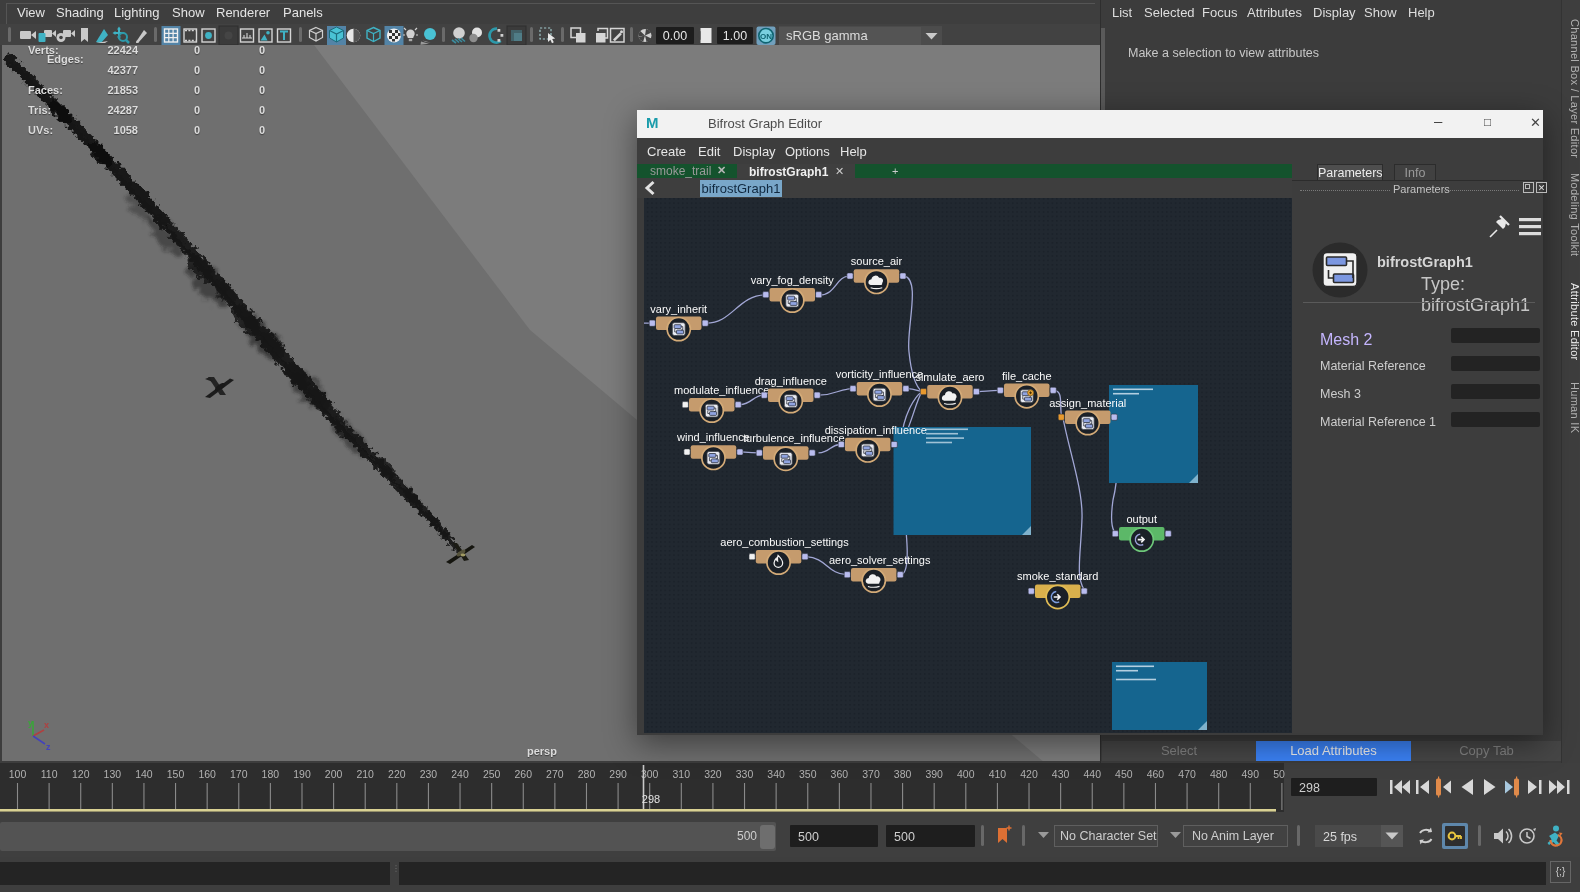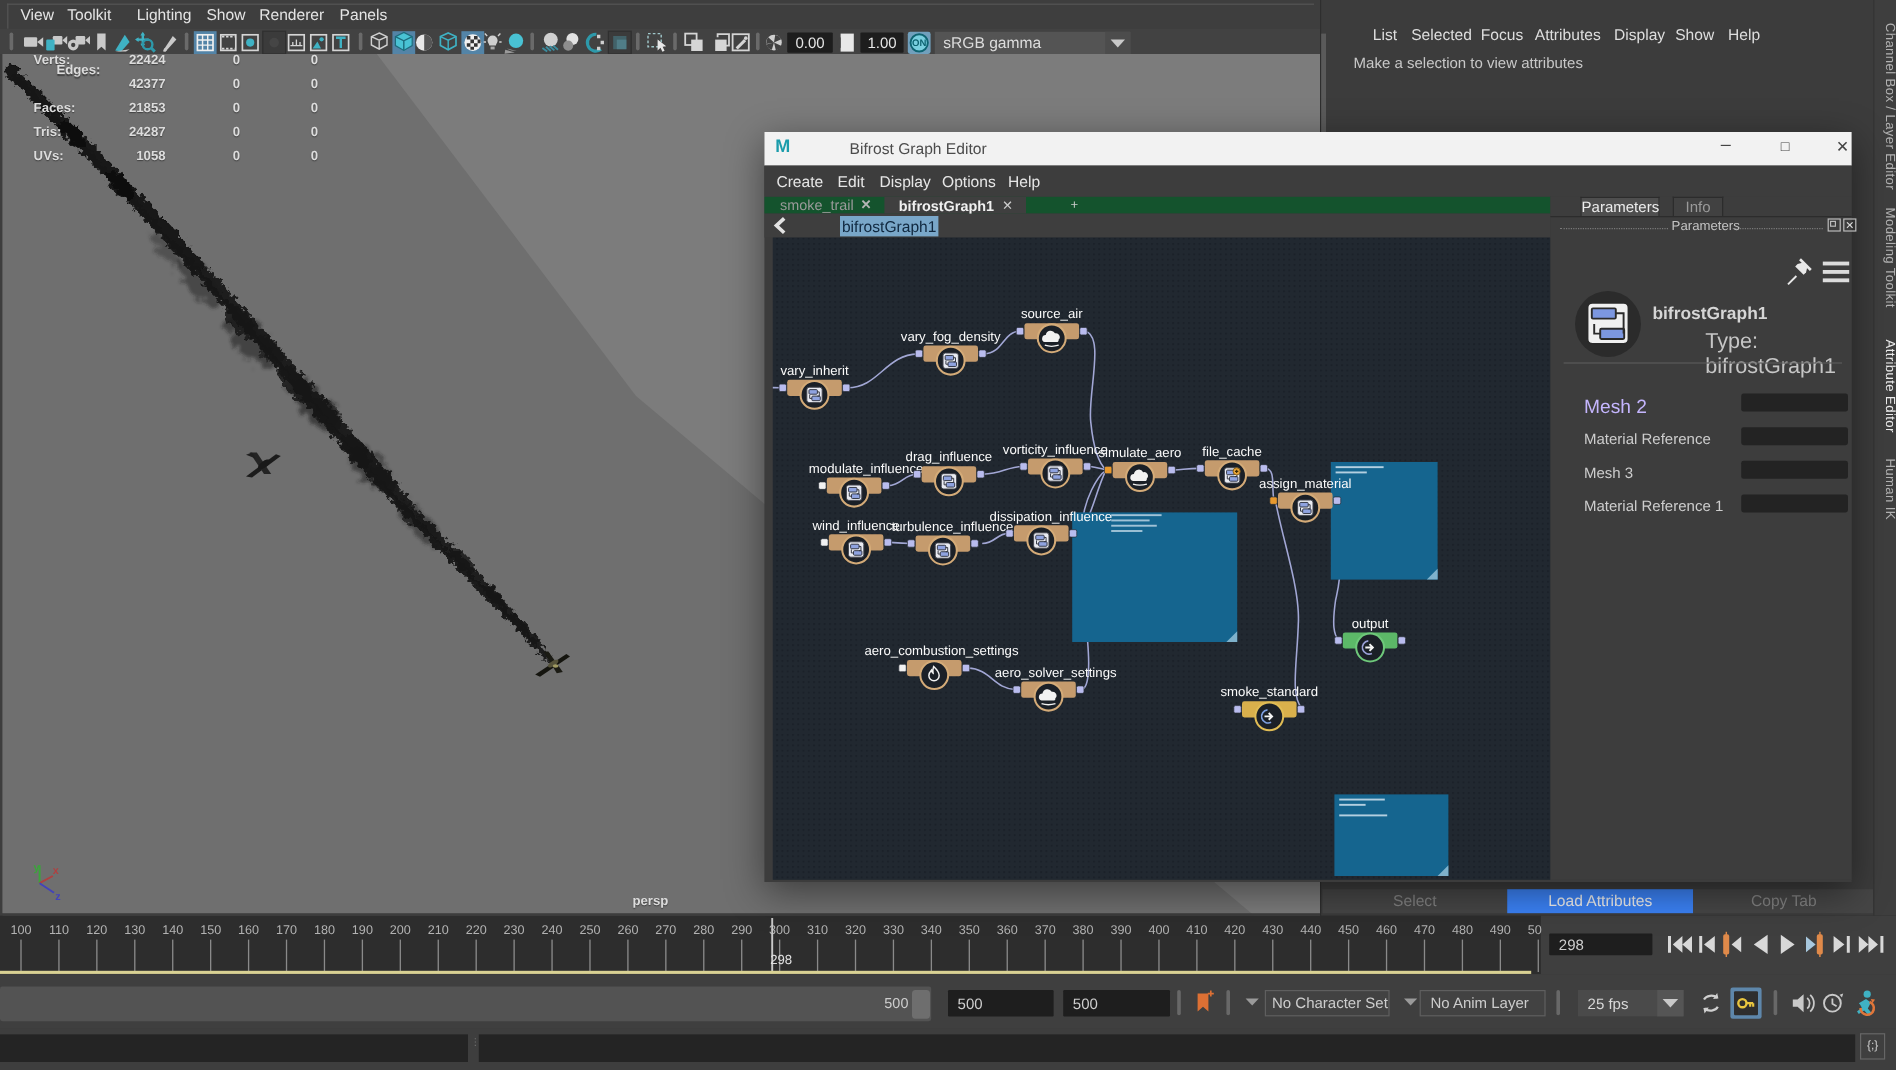--- a/index.html
+++ b/index.html
@@ -12,21 +12,21 @@
   #topbar .m { position:absolute; top:5px; font-size:13px; color:#e4e4e4; }
   
   #toolbar { left:0; top:24px; width:1100px; height:21px; background:#424242; }
   
   #viewport { left:0; top:45px; width:1100px; height:718px; background:#7c7c7c; }
   .hud { position:absolute; font-size:11px; font-weight:bold; color:#dcdcdc;
          text-shadow:0 1px 1px rgba(0,0,0,.45); }
   
   #attrpanel { left:1100px; top:0; width:461px; height:763px; background:#3c3c3c;
                border-left:1px solid #2e2e2e; }
-  #attrpanel .m { position:absolute; top:21px; font-size:13px; color:#dedede;margin-left:32px; }
+  #attrpanel .m { position:absolute; top:5px; font-size:13px; color:#dedede; }
   
   #sidebar { left:1561px; top:0; width:19px; height:763px; background:#3e3e3e;
              border-left:1px solid #333; }
   .vtab { position:absolute; left:0px; width:19px; writing-mode:vertical-rl;
           font-size:11px; color:#b2b2b2; text-align:center; letter-spacing:.3px; white-space:nowrap;}
   
   #timerow { left:0; top:763px; width:1580px; height:49px; background:#2d2d2d; }
   #rangerow { left:0; top:812px; width:1580px; height:45px; background:#3f3f3f; }
   #cmdrow { left:0; top:857px; width:1580px; height:35px; background:#3e3e3e; }
   
@@ -40,21 +40,21 @@
   #bfparams { left:655px; top:54px; width:251px; height:569px; background:#3d3d3d; }
   .pfld { width:89px; height:15px; background:#232323; border-radius:2px; }
 </style>
 </head>
 <body>
 <div id="stage">
 
   <div id="topbar" class="abs">
     <div style="position:absolute;left:6px;top:3px;width:1089px;height:21px;border-top:1px solid #555;border-left:1px solid #555;"></div>
     <span class="m" style="left:17px">View</span>
-    <span class="m" style="left:56px">Toolkit</span>
+    <span class="m" style="left:56px">Shading</span>
     <span class="m" style="left:114px">Lighting</span>
     <span class="m" style="left:172px">Show</span>
     <span class="m" style="left:216px">Renderer</span>
     <span class="m" style="left:283px">Panels</span>
   </div>
 
   <div id="toolbar" class="abs">
   <svg width="1100" height="21" viewBox="0 24 1100 21">
     <g stroke="none">
 

